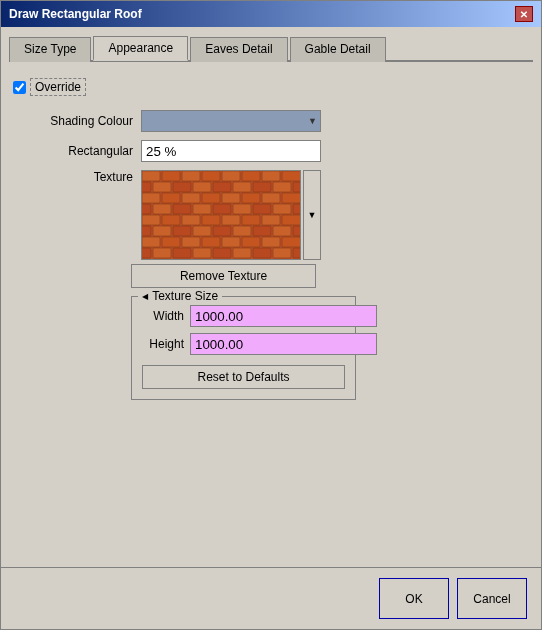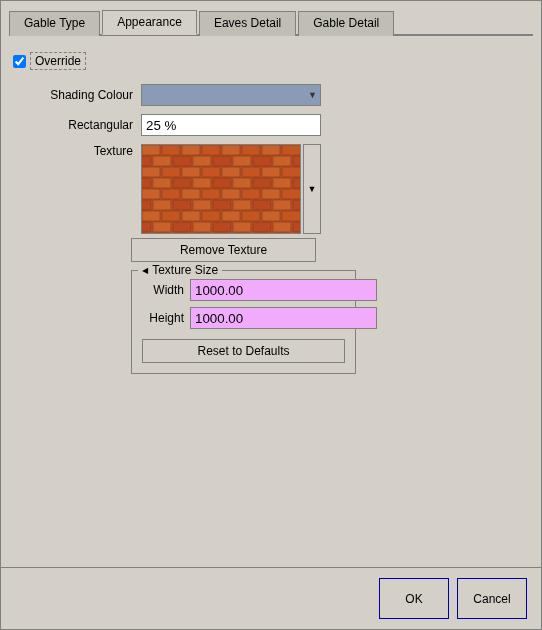--- a/index.html
+++ b/index.html
@@ -256,25 +256,29 @@
       background: #d4d0c8;
       border: 1px solid #0000aa;
       cursor: pointer;
       font-size: 12px;
     }
   </style>
 </head>
 <body>
 
 <div class="window">
+  <div class="title-bar">
+    <span class="title-bar-text">Draw Rectangular Roof</span>
+    <button class="close-btn">✕</button>
+  </div>
 
   <div class="content">
     <div class="tabs">
       <div class="tab">
-        <span>Gable Type</span>
+        <span>Size Type</span>
       </div>
       <div class="tab active">
         <span>Appearance</span>
       </div>
       <div class="tab">
         <span>Eaves Detail</span>
       </div>
       <div class="tab">
         <span>Gable Detail</span>
       </div>

